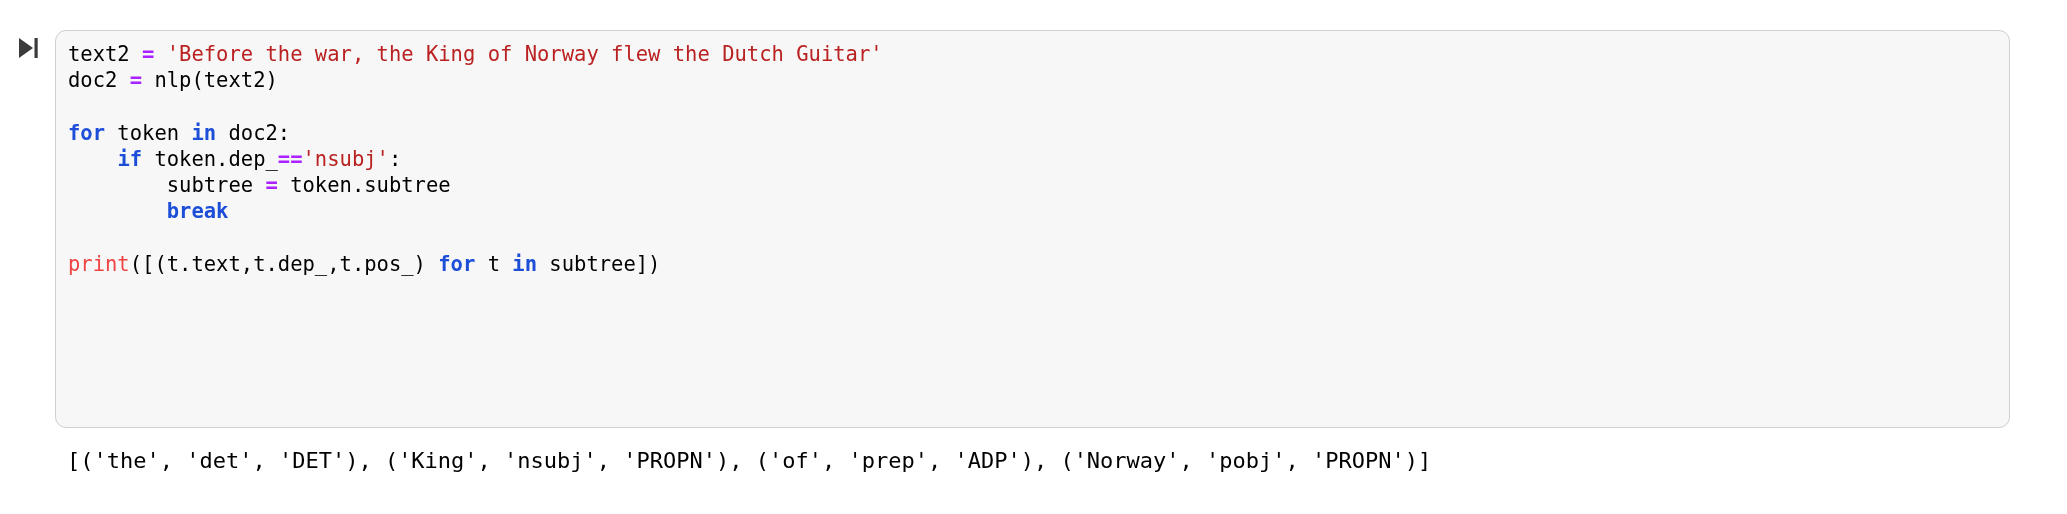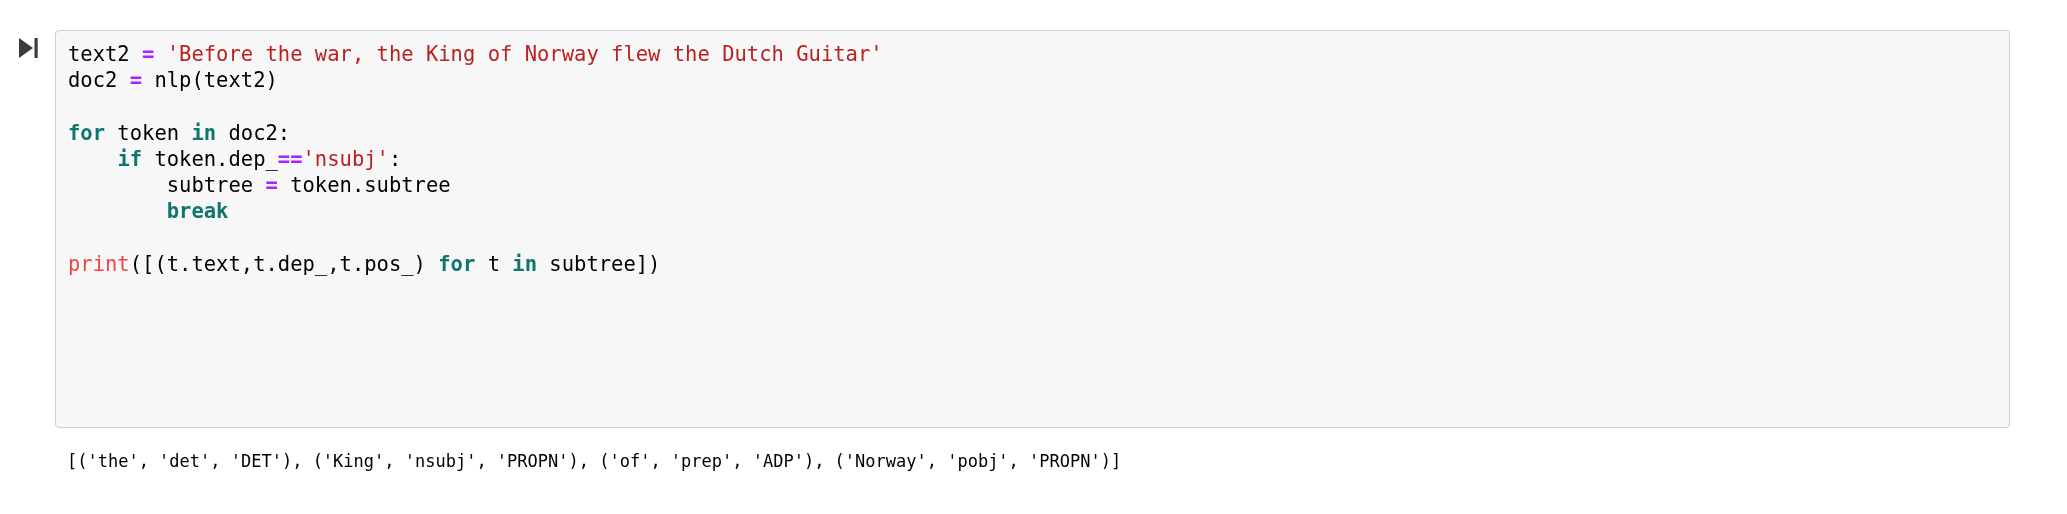--- a/index.html
+++ b/index.html
@@ -44,63 +44,63 @@
     width: 22px;
     height: 26px;
     display: block;
   }
 
   .code-cell {
     width: 1955px;
     height: 398px;
     background: #f7f7f7;
     border: 1px solid #cfcfcf;
-    border-radius: 4px;
+    border-radius: 11px;
     box-sizing: border-box;
     padding: 10px 0 0 0;
     position: relative;
   }
 
   .code-area {
     font-family: "DejaVu Sans Mono", "Liberation Mono", monospace;
     font-size: 20.5px;
     line-height: 26.2px;
     white-space: pre;
     padding-left: 12px;
     color: #000000;
   }
 
   .code-line {
     height: 26.2px;
     white-space: pre;
   }
 
   
-  .kw       { color: #0f766e; font-weight: bold; }
+  .kw       { color: #1d4ed8; font-weight: bold; }
   .builtin  { color: #ef4444; }
   .str      { color: #BA2121; }
   .op       { color: #AA22FF; font-weight: bold; }
   .plain    { color: #000000; }
 
   
   .output-row {
     position: absolute;
     left: 0;
     top: 448px;
     width: 2067px;
     display: flex;
     align-items: flex-start;
   }
   .output-gutter {
     width: 55px;
     min-width: 55px;
   }
   .output-text {
     font-family: "DejaVu Sans Mono", "Liberation Mono", monospace;
-    font-size: 17px;
+    font-size: 22px;
     line-height: 26px;
     color: #000000;
     white-space: pre;
     padding-left: 12px;
   }
 </style>
 </head>
 <body>
 
 <div class="notebook">

